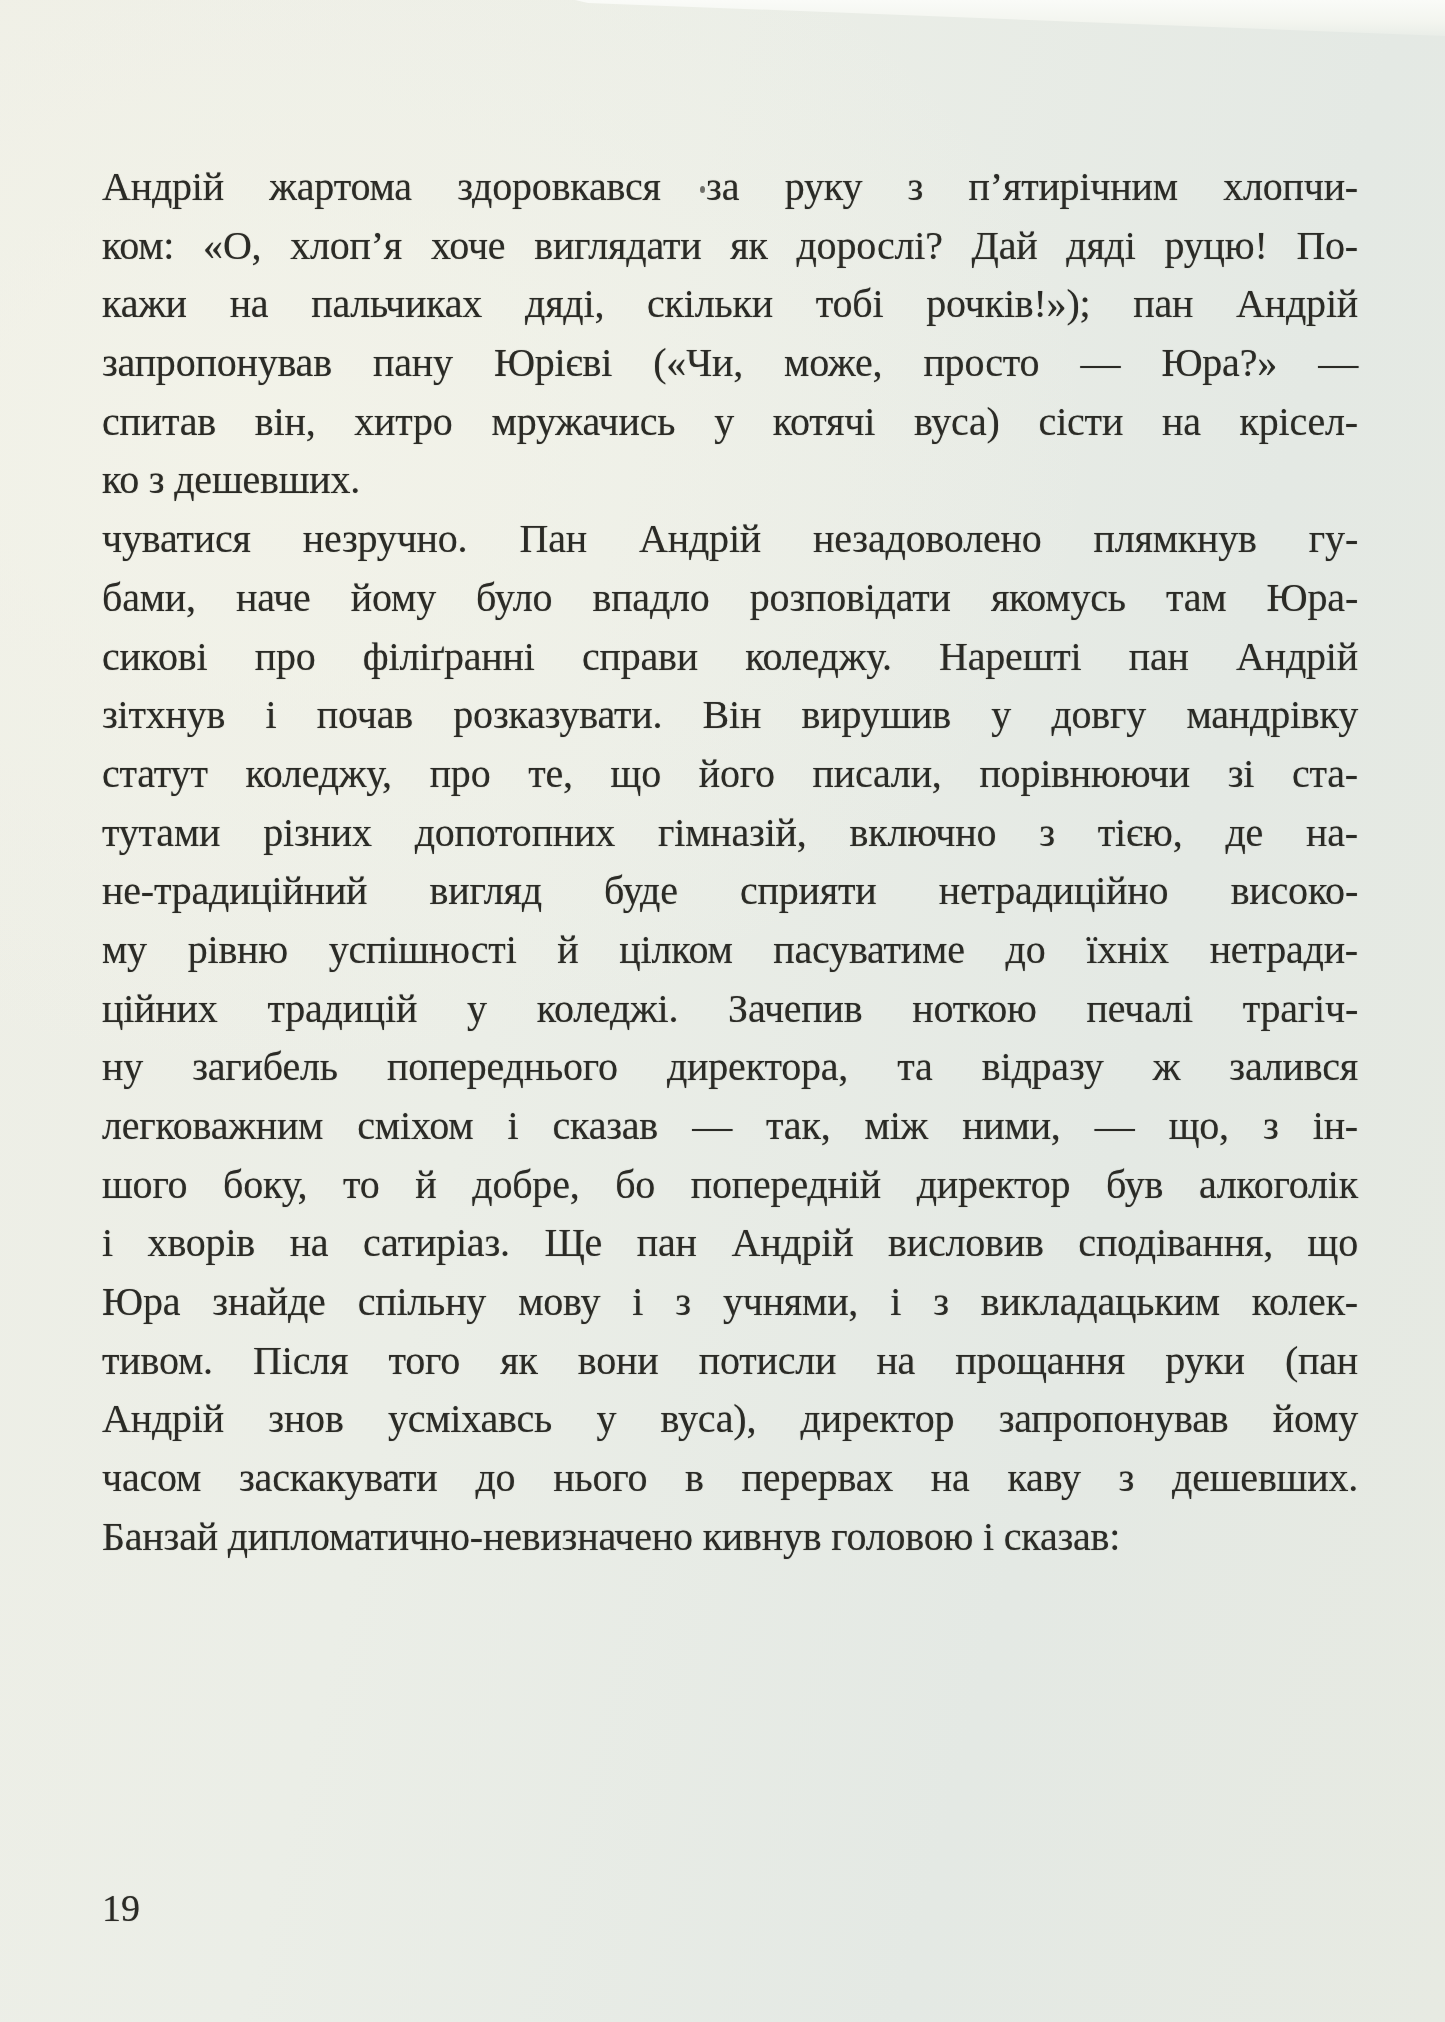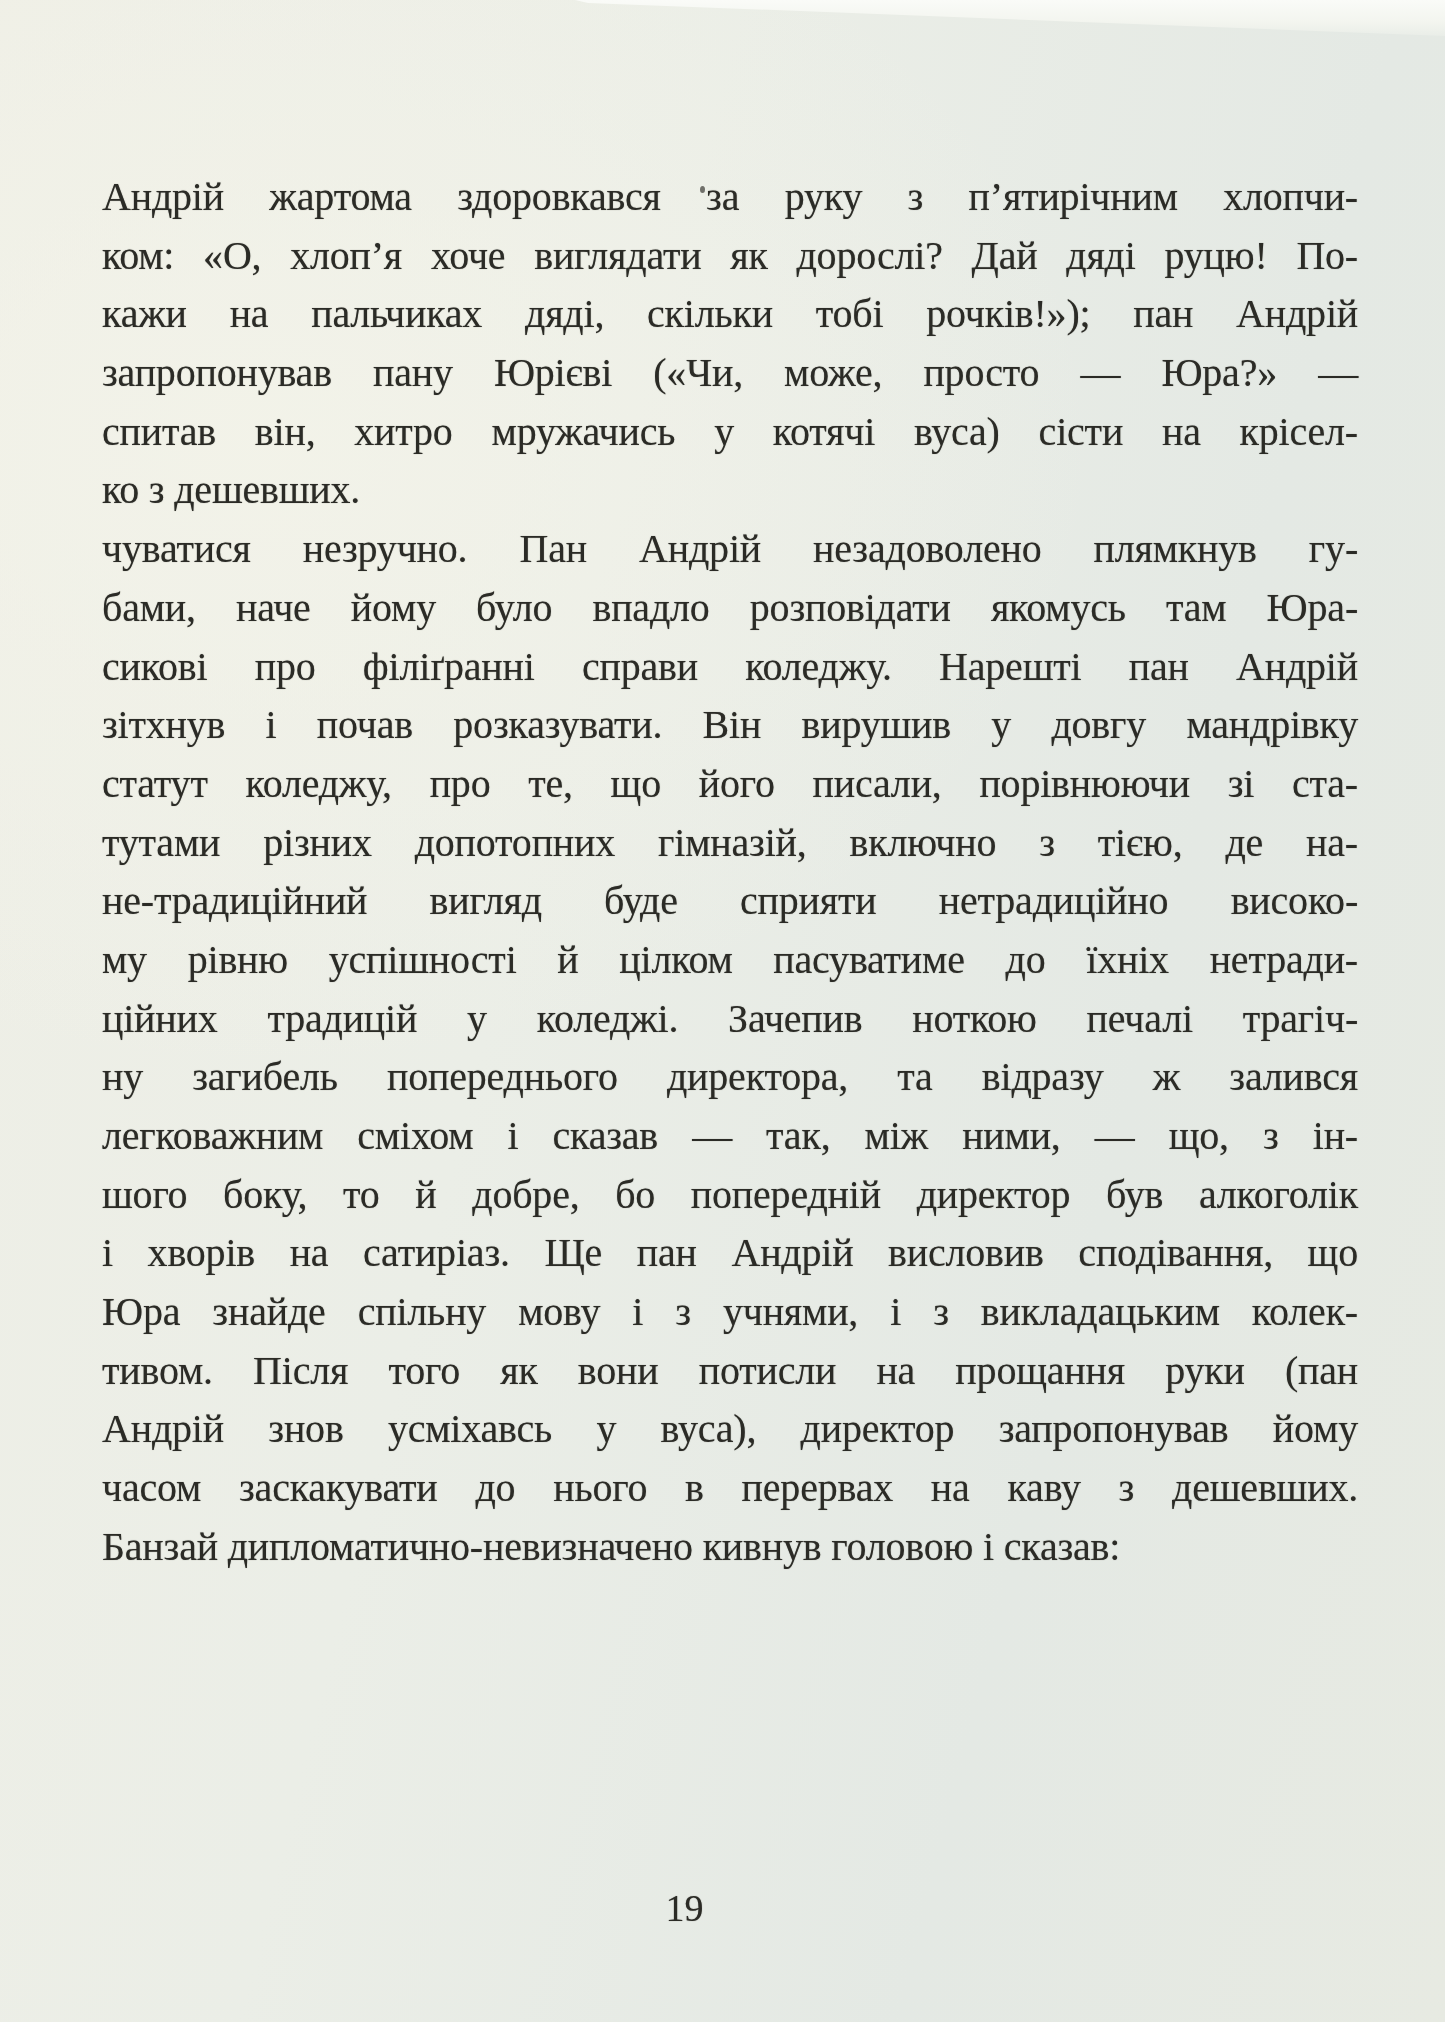--- a/index.html
+++ b/index.html
@@ -43,42 +43,40 @@
   .text-block {
     position: absolute;
     left: 102px;
     top: 158px;
     width: 1256px;
     font-size: 40px;
     line-height: 58.7px;
     color: #2b2b26;
     text-shadow: 0 0 1px rgba(43, 43, 38, 0.5);
     letter-spacing: -0.2px;
-    margin-top: 10px;
   }
   .line {
     text-align: justify;
     text-align-last: justify;
     white-space: normal;
     height: 58.7px;
   }
   .line.indent {
     padding-left: 52px;
   }
   .line.para-end {
     text-align-last: left;
   }
   .it {
   }
   .page-number {
     position: absolute;
     left: 102px;
     top: 1886px;
     width: 1165px;
-    text-align: center;
     font-size: 38px;
     color: #2b2b26;
     text-shadow: 0 0 1px rgba(43, 43, 38, 0.5);
   }
 </style>
 </head>
 <body>
 
 <div class="page">
   <div class="page-edge"></div>

